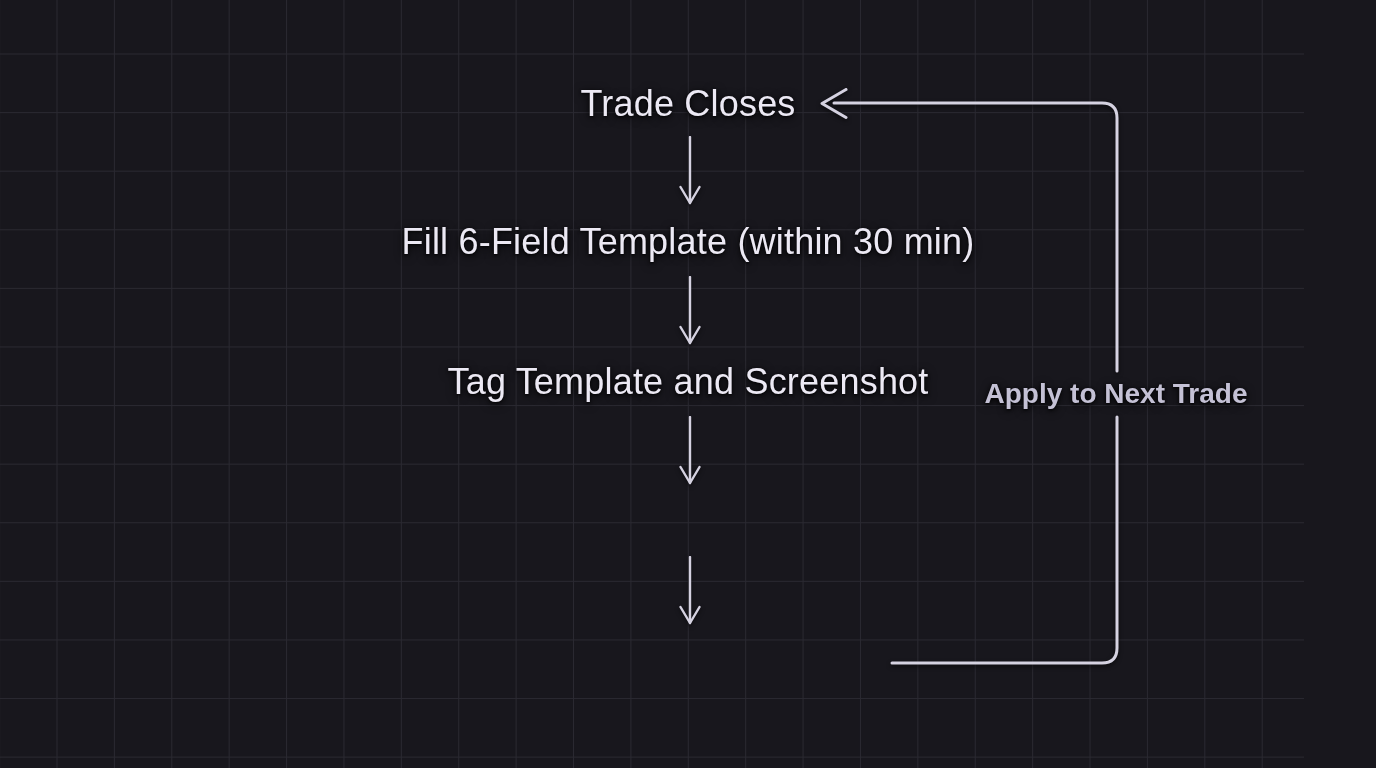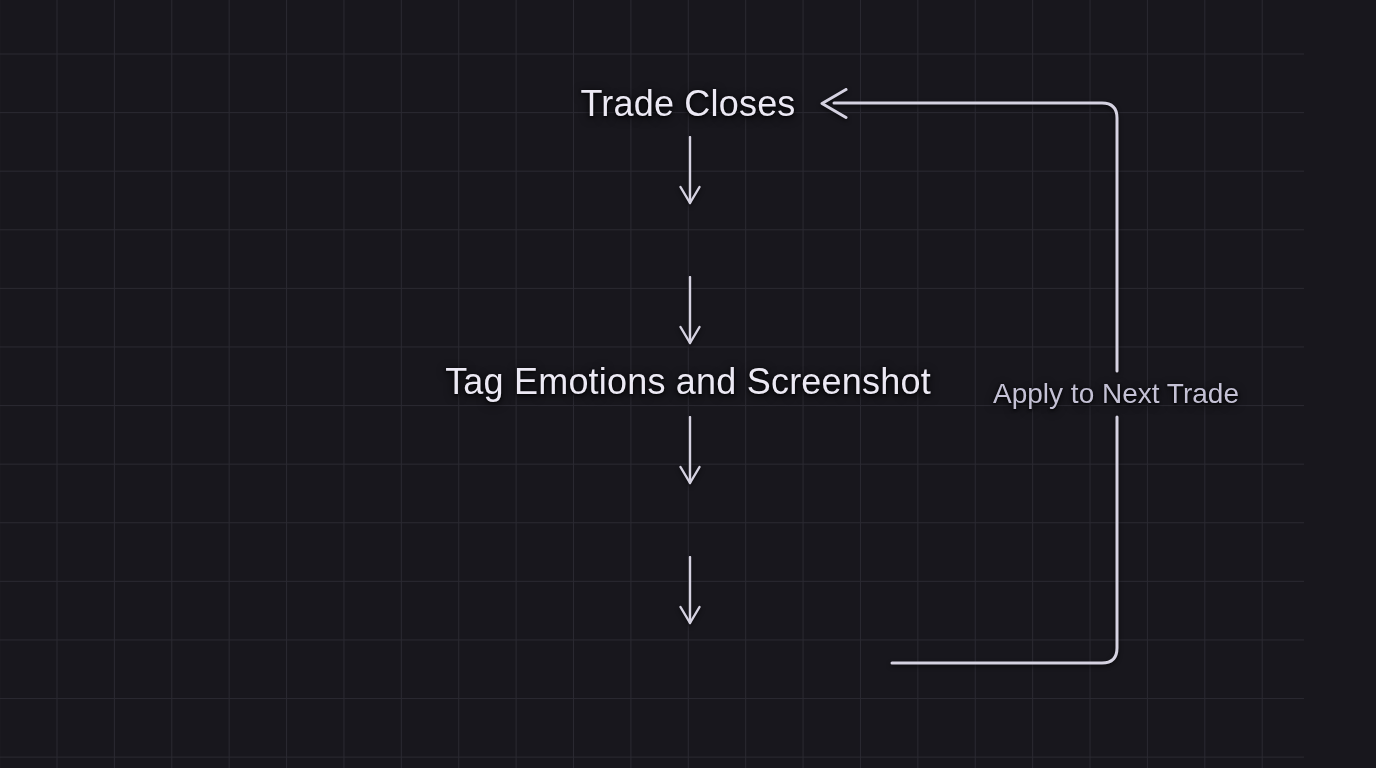--- a/index.html
+++ b/index.html
@@ -65,44 +65,45 @@
     stroke-linecap: round;
     stroke-linejoin: round;
   }
   .loop-label {
     position: absolute;
     left: 1116px;
     top: 394px;
     transform: translate(-50%, -50%);
     white-space: nowrap;
     font-size: 28px;
-    font-weight: 400;
+    font-weight: 700;
     color: var(--feedback-label-text);
     text-shadow: 0 2px 8px rgba(0,0,0,0.9), 0 1px 3px rgba(0,0,0,0.85);
   }
 </style>
 </head>
 <body>
 
 <div class="stage">
 
   <div class="node" style="top:104px">Trade Closes</div>
 
   <svg class="down-arrow" style="top:136px" width="28" height="70" viewBox="0 0 28 70" aria-hidden="true">
     <path d="M14 1 V 67"></path>
     <path d="M4.5 51 L14 67 L23.5 51"></path>
   </svg>
 
+  <div class="node" style="top:242px">Fill 6-Field Template (within 30 min)</div>
 
   <svg class="down-arrow" style="top:276px" width="28" height="70" viewBox="0 0 28 70" aria-hidden="true">
     <path d="M14 1 V 67"></path>
     <path d="M4.5 51 L14 67 L23.5 51"></path>
   </svg>
 
-  <div class="node" style="top:382px">Tag Emotions and Screenshot</div>
+  <div class="node" style="top:382px">Tag Template and Screenshot</div>
 
   <svg class="down-arrow" style="top:416px" width="28" height="70" viewBox="0 0 28 70" aria-hidden="true">
     <path d="M14 1 V 67"></path>
     <path d="M4.5 51 L14 67 L23.5 51"></path>
   </svg>
 
 
   <svg class="down-arrow" style="top:556px" width="28" height="70" viewBox="0 0 28 70" aria-hidden="true">
     <path d="M14 1 V 67"></path>
     <path d="M4.5 51 L14 67 L23.5 51"></path>

